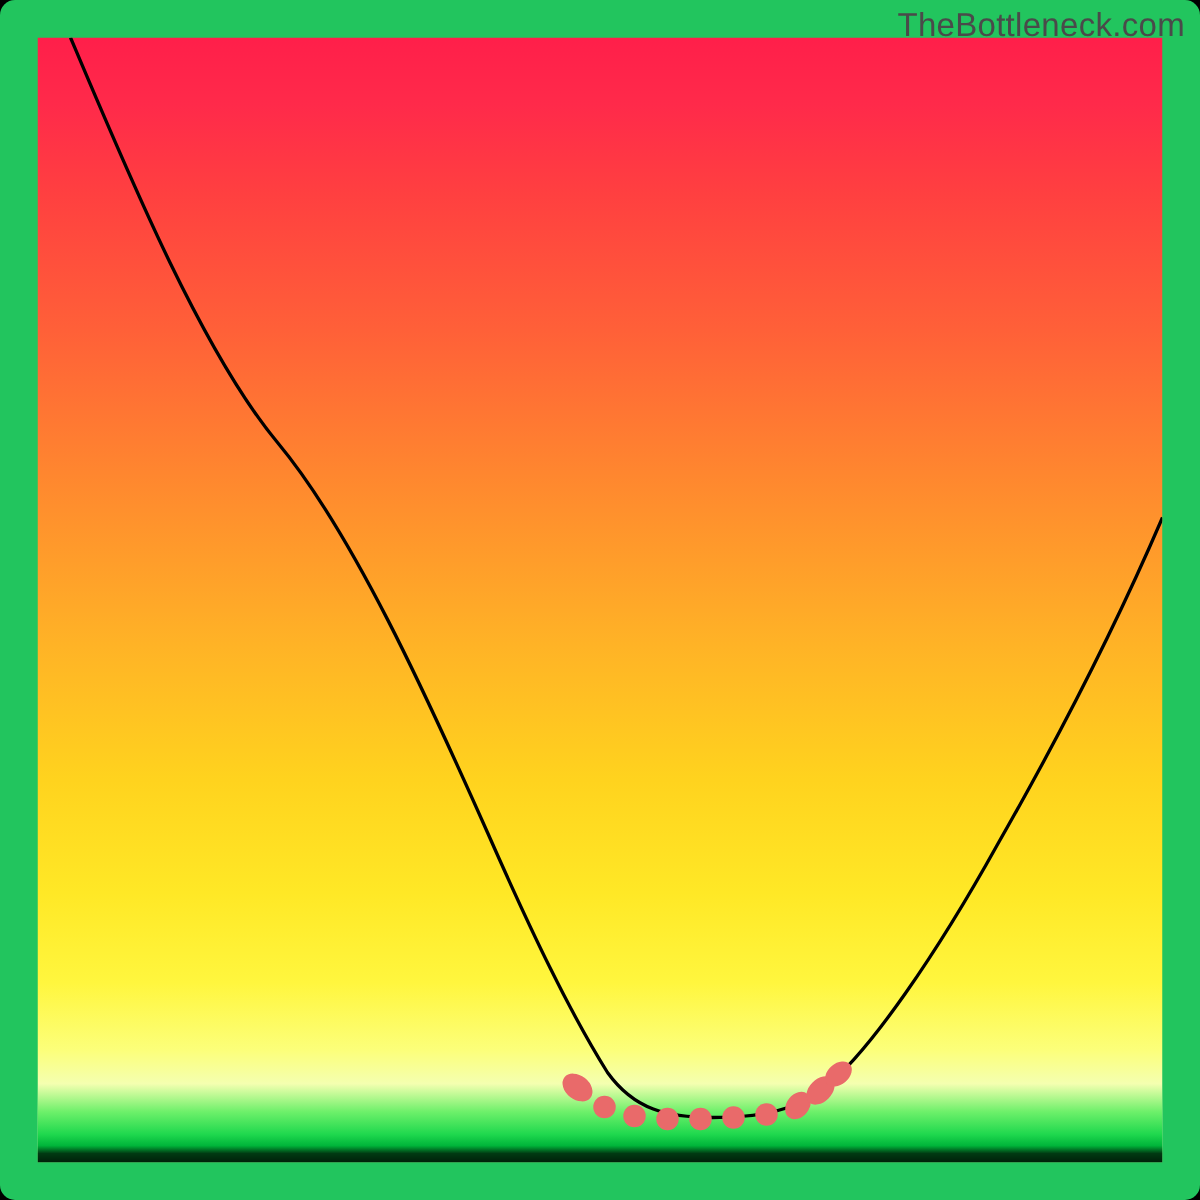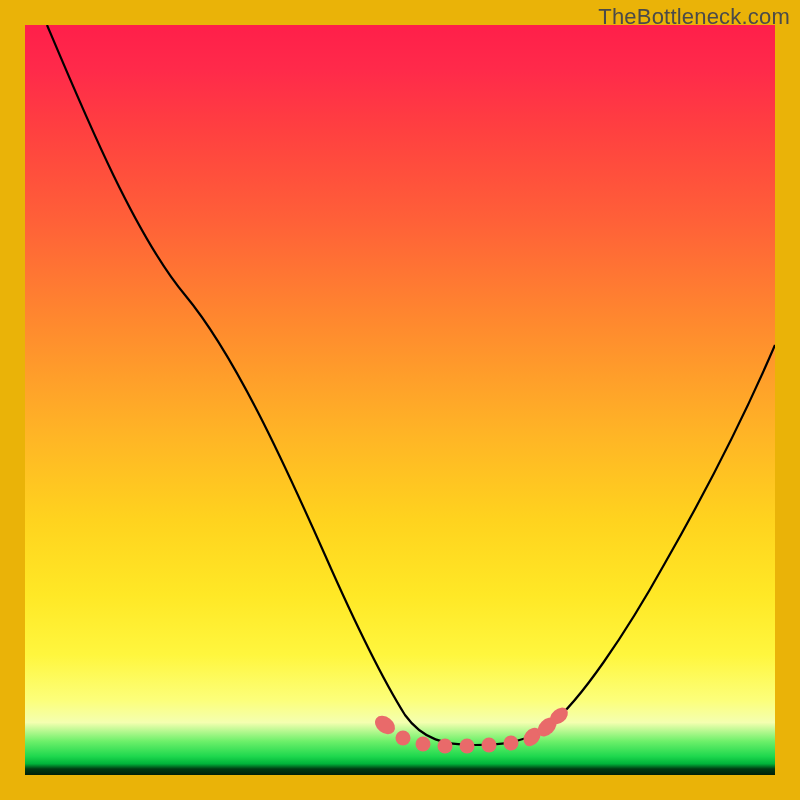--- a/index.html
+++ b/index.html
@@ -8,21 +8,22 @@
     width: 800px;
     height: 800px;
     background: #000;
     overflow: hidden;
     font-family: Arial, Helvetica, sans-serif;
   }
   .frame {
     position: relative;
     width: 800px;
     height: 800px;
-    background: #eab308;
+    background: #22c55e;
+    border-radius: 10px;
   }
   .watermark {
     position: absolute;
     top: 4px;
     right: 10px;
     color: #4a4a4a;
     font-size: 22px;
     font-weight: 400;
     letter-spacing: 0.2px;
     z-index: 10;

